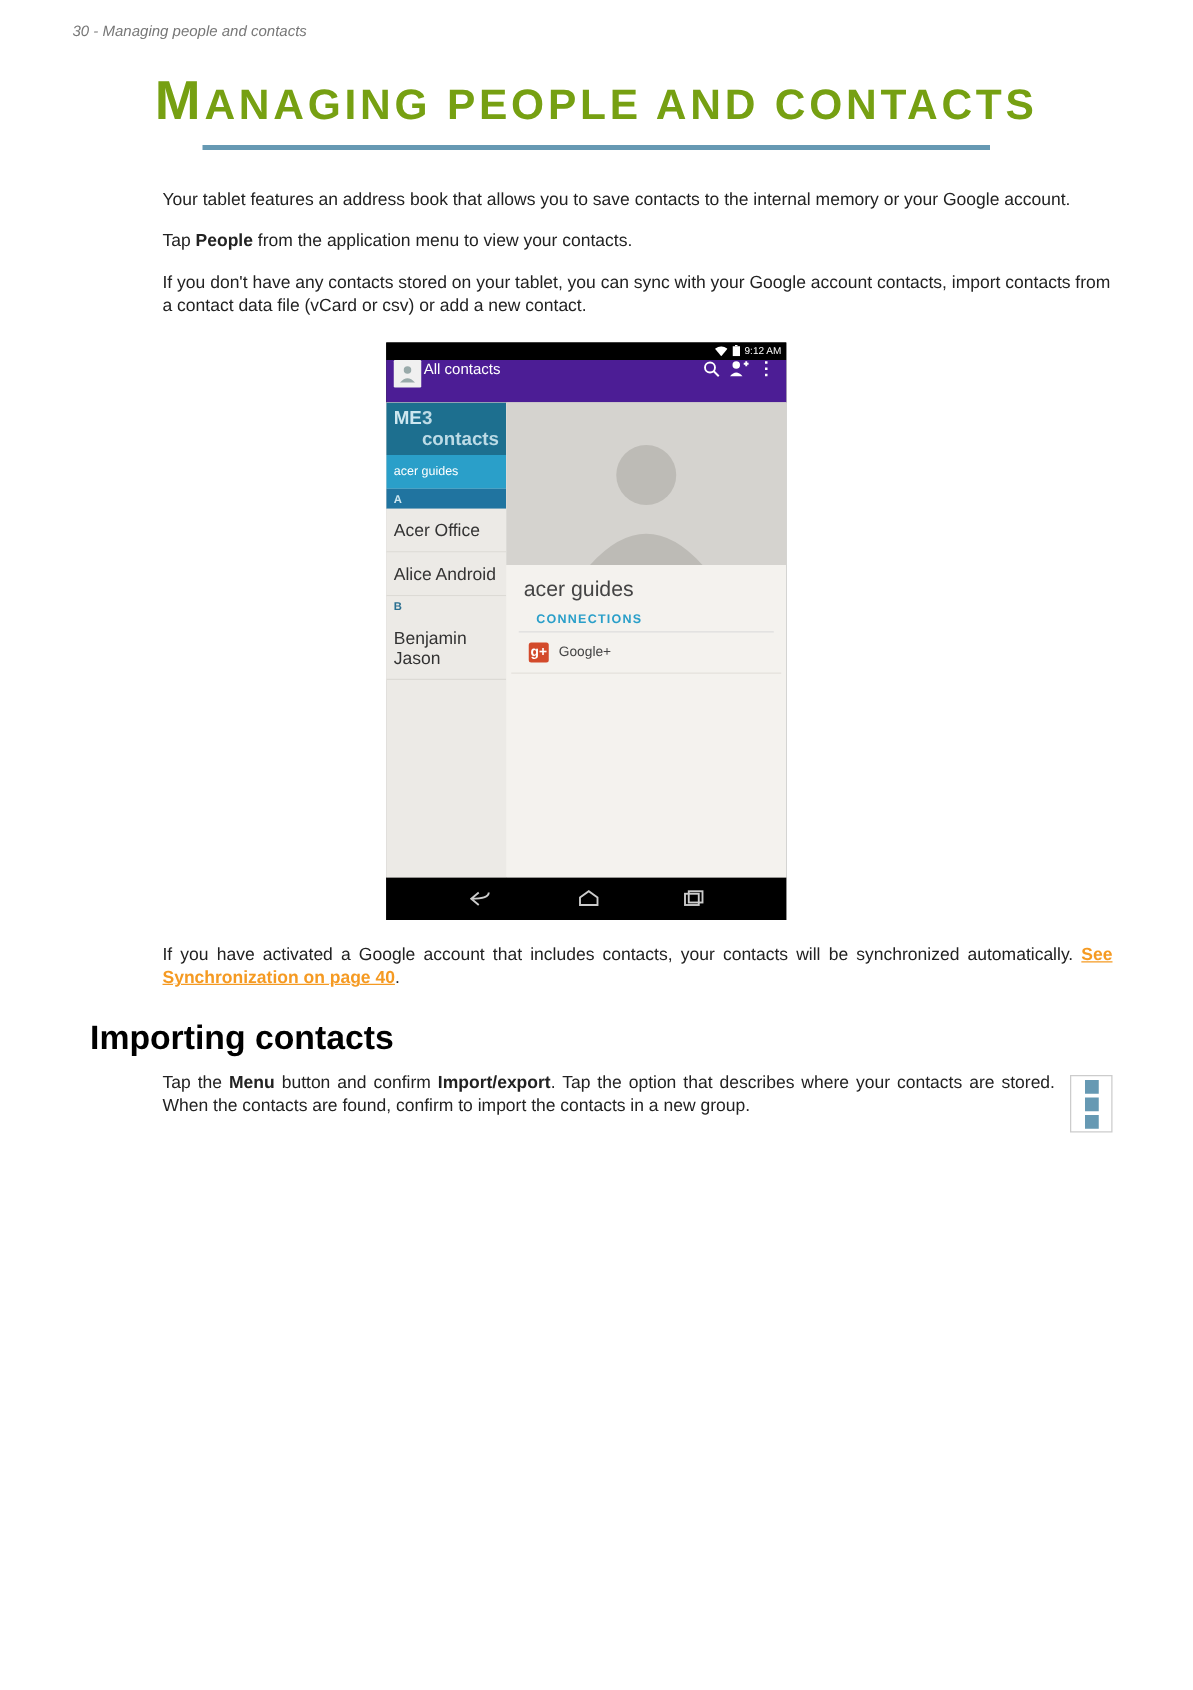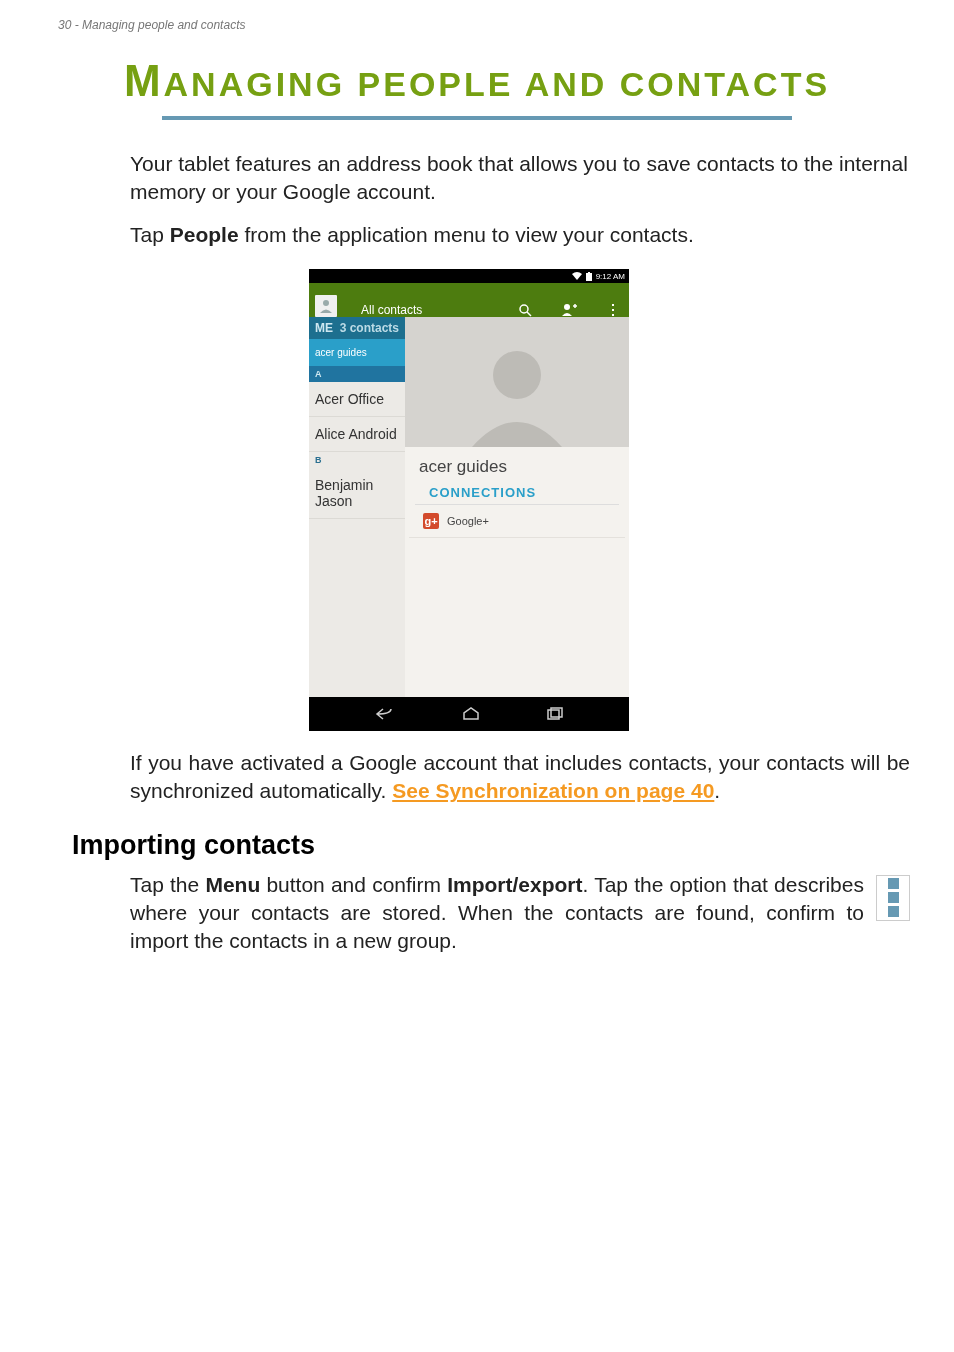--- a/index.html
+++ b/index.html
@@ -25,22 +25,22 @@
     padding: 14px 60px 0 60px;
   }
   .main-heading .big-m { font-size: 44px; }
   .heading-rule {
     width: 630px;
     margin: 10px auto 30px auto;
     border: none;
     border-top: 4px solid #6699b3;
   }
   .body-text {
-    padding: 0 44px 0 130px;
-    font-size: 21px;
+    padding: 0 64px 0 130px;
+    font-size: 14px;
     line-height: 1.35;
     color: #222;
   }
   .body-text p { margin-bottom: 14px; }
   .body-text .link { color: #f59a22; font-weight: bold; text-decoration: underline; }
   .body-text .bold { font-weight: bold; }
   .body-text p.justify { text-align: justify; }
   .section-heading {
     padding: 10px 0 10px 72px;
     font-size: 27px;
@@ -67,27 +67,27 @@
     justify-content: flex-end;
     align-items: center;
     font-size: 8px;
     padding: 0 4px;
     gap: 4px;
   }
   .status-bar svg { display:block; }
   .status-time { color:#fff; }
   .appbar {
     height: 34px;
-    background: #4d7c0f;
+    background: #4c1d95;
     display: flex;
-    align-items: flex-end;
+    align-items: flex-start;
     color: #fff;
     font-size: 12px;
     padding: 0 6px;
-    gap: 24px;
+    gap: 2px;
   }
   .appbar .app-icon {
     width: 22px; height: 22px;
     background: #f0f0f0;
     display:flex; align-items:center; justify-content:center;
     border-radius:1px;
   }
   .appbar-title { flex:1; }
   .appbar .iconbtn { width:20px; display:flex; justify-content:center; }
   .content-area {
@@ -98,23 +98,23 @@
   .sidebar {
     width: 96px;
     background: #eceae6;
     font-size: 10px;
     overflow:hidden;
   }
   .me-row {
     background: #1d6f8f;
     color: #cde7f0;
     display:flex;
-    justify-content:space-between;
+    justify-content:flex-start;
     padding: 4px 6px;
-    font-size:12px;
+    font-size:15px;
     font-weight:bold;
   }
   .me-row .count { font-weight:bold; color:#bcdbe6; }
   .contact-selected {
     background:#2a9fc9;
     color:#fff;
     padding:8px 6px;
     font-size:10px;
   }
   .section-letter {
@@ -145,21 +145,21 @@
     justify-content:center;
   }
   .avatar-large svg { display:block; }
   .contact-name {
     padding:10px 14px 6px 14px;
     font-size:17px;
     color:#444;
   }
   .connections-label {
     padding:2px 14px 4px 14px;
-    font-size:13px;
+    font-size:10px;
     color:#2a9fc9;
     letter-spacing:1px;
     font-weight:bold;
     border-bottom:1px solid #ddd;
     margin:0 10px;
   }
   .connection-row {
     display:flex; align-items:center;
     gap:8px;
     padding:8px 14px;
@@ -214,20 +214,21 @@
 <h1 class="main-heading">
   <span class="big-m">M</span><span>ANAGING PEOPLE AND CONTACTS</span>
 </h1>
 <hr class="heading-rule">
 
 <div class="body-text">
   <p>Your tablet features an address book that allows you to save contacts to the internal memory or your Google account.</p>
   <p>
     <span>Tap </span><span class="bold">People</span><span> from the application menu to view your contacts.</span>
   </p>
+  <p>If you don't have any contacts stored on your tablet, you can sync with your Google account contacts, import contacts from a contact data file (vCard or csv) or add a new contact.</p>
 </div>
 
 <div class="screenshot-wrap">
   <div class="android">
     <div class="status-bar">
       <svg width="10" height="8" viewBox="0 0 10 8">
           <path d="M5 8 L0 2 Q5 -2 10 2 Z" fill="#fff"></path>
         </svg>
       <svg width="6" height="9" viewBox="0 0 6 9">
           <rect x="0" y="1" width="6" height="8" fill="#fff"></rect>

